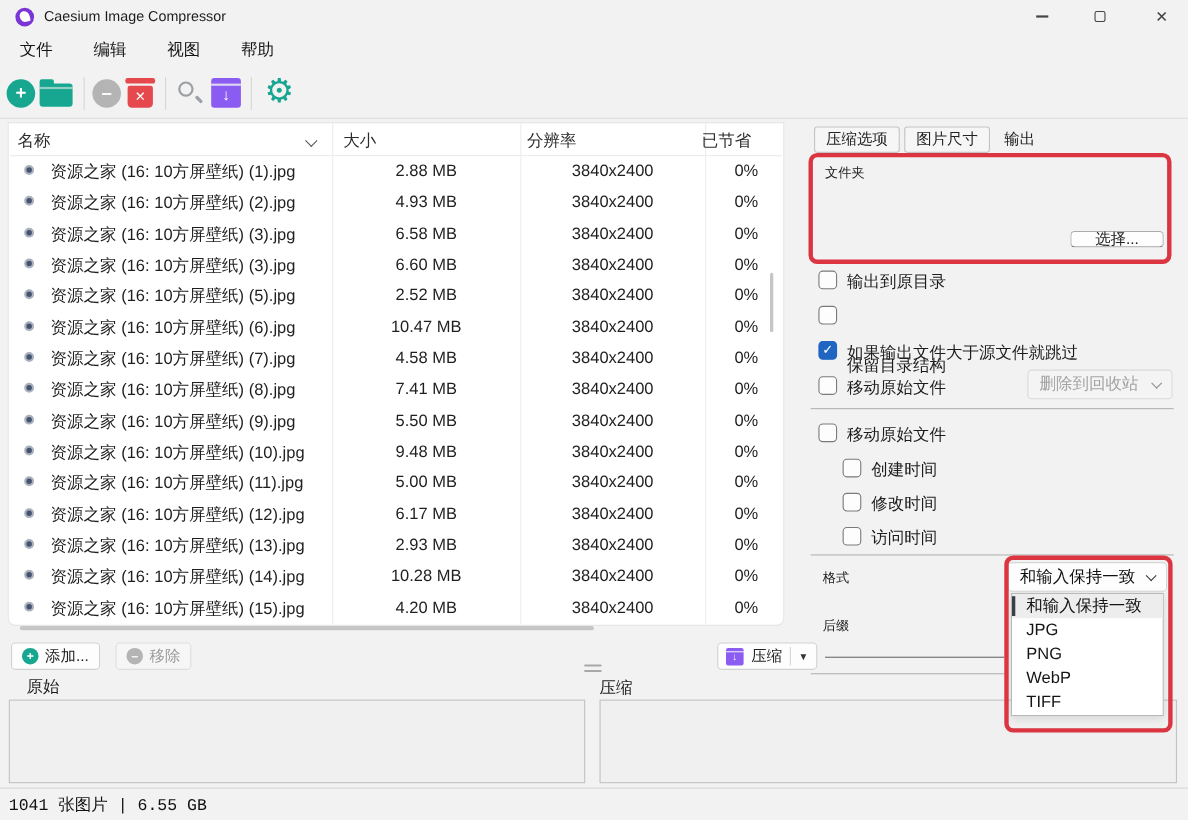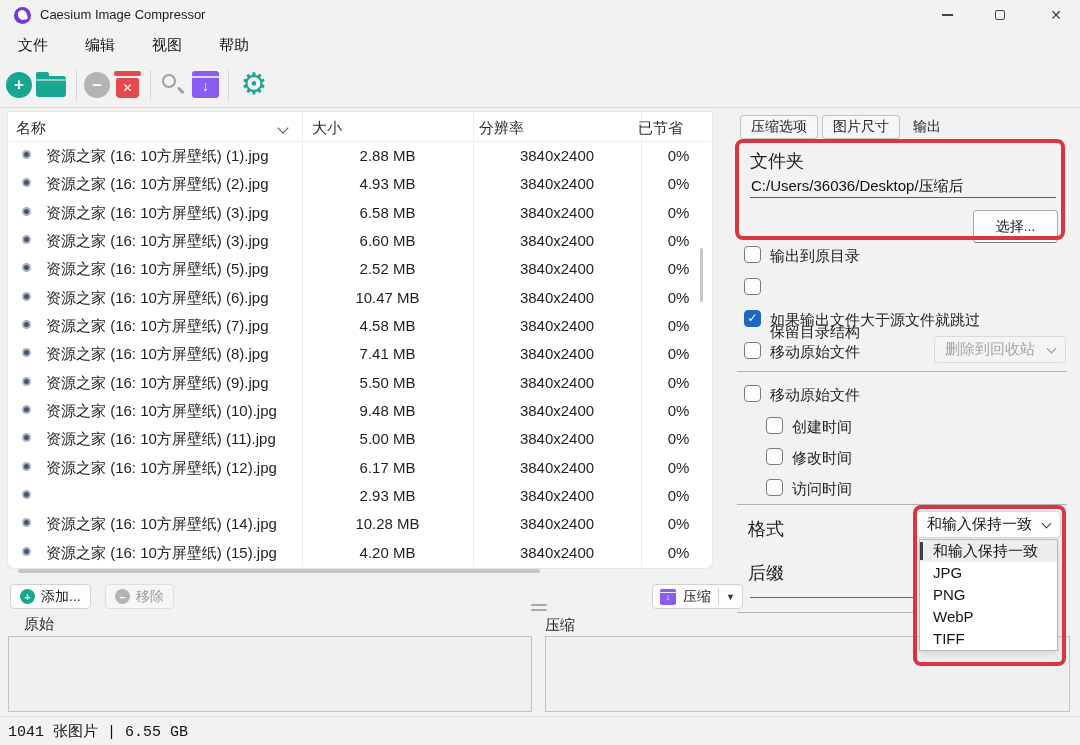--- a/index.html
+++ b/index.html
@@ -90,25 +90,25 @@
 
   
   .tab { top:115px; height:24px; display:flex; align-items:center; padding:0 10px; font-size:14px; color:#222;
          border:1px solid #c4c4c4; border-radius:3px; background:#f6f6f6; }
   .tab-0 { left:740px; } .tab-1 { left:822px; }
   .tab.active { border-color:transparent; background:transparent; }
   .tab-2 { left:902px; }
   .annot { border:4px solid #da3540; border-radius:8px; z-index:60; pointer-events:none; }
   .annot-1 { left:735px; top:139px; width:330px; height:101px; }
   .annot-2 { left:913px; top:505px; width:153px; height:161px; }
-  .p-label { font-size:18px; color:#1c1c1c; }
+  .p-label { font-size:12px; color:#1c1c1c; }
   .folder-label { left:750px; top:149px; }
   .path-input { left:750px; top:176px; width:306px; height:22px; border:none; border-bottom:1.5px solid #5f5f5f;
                 background:transparent; font-size:15px; color:#111; font-family:inherit; padding:0 1px; }
-  .choose-btn { left:973px; top:210px; width:85px; height:33px; background:#fdfdfd; border:1px solid #ababab;
+  .choose-btn { left:973px; top:210px; width:85px; height:15px; background:#fdfdfd; border:1px solid #ababab;
                 border-bottom-color:#7d7d7d; border-radius:4px; font-size:14px; color:#222;
                 display:flex; align-items:center; justify-content:center; }
   .cb { width:17px; height:17px; border:1.5px solid #7a7a7a; border-radius:4px; background:#fdfdfd; }
   .cb.checked { border-color:#1f65c2; background:#1f65c2; color:#fff; font-size:12px; line-height:15px; text-align:center; }
   .cb-label { font-size:15px; color:#1c1c1c; white-space:nowrap; }
   .cbx { left:744px; } .cbx-sub { left:766px; }
   .lblx { left:770px; } .lblx-sub { left:792px; }
   .row1 { top:246px; } .row2 { top:278px; } .row3 { top:310px; } .row4 { top:342px; }
   .rowt { top:385px; } .rowt1 { top:417px; } .rowt2 { top:448px; } .rowt3 { top:479px; }
   .lrow1 { top:247px; } .lrow2 { top:279px;margin-top:44px; } .lrow3 { top:311px; } .lrow4 { top:343px; }
@@ -270,20 +270,21 @@
       </div>
       <div class="trow">
         <span class="ficon"></span>
         <span class="cell name">资源之家 (16: 10方屏壁纸) (12).jpg</span>
         <span class="cell size">6.17 MB</span>
         <span class="cell res">3840x2400</span>
         <span class="cell saved">0%</span>
       </div>
       <div class="trow">
         <span class="ficon"></span>
+        <span class="cell name">资源之家 (16: 10方屏壁纸) (13).jpg</span>
         <span class="cell size">2.93 MB</span>
         <span class="cell res">3840x2400</span>
         <span class="cell saved">0%</span>
       </div>
       <div class="trow">
         <span class="ficon"></span>
         <span class="cell name">资源之家 (16: 10方屏壁纸) (14).jpg</span>
         <span class="cell size">10.28 MB</span>
         <span class="cell res">3840x2400</span>
         <span class="cell saved">0%</span>
@@ -324,21 +325,20 @@
   <div class="abs preview preview-2"></div>
 
   <div class="abs status-line"></div>
   <div class="abs status-text">1041 张图片 | 6.55 GB</div>
 
   <div class="abs tab tab-0">压缩选项</div>
   <div class="abs tab tab-1">图片尺寸</div>
   <div class="abs tab tab-2 active">输出</div>
 
   <div class="abs p-label folder-label">文件夹</div>
-  <input class="abs path-input" value="C:/Users/36036/Desktop/压缩后" style="">
   <div class="abs choose-btn">选择...</div>
 
   <div class="abs cb cbx row1"></div>
   <div class="abs cb-label lblx lrow1">输出到原目录</div>
   <div class="abs cb cbx row2"></div>
   <div class="abs cb-label lblx lrow2">保留目录结构</div>
   <div class="abs cb cbx row3 checked">✓</div>
   <div class="abs cb-label lblx lrow3">如果输出文件大于源文件就跳过</div>
   <div class="abs cb cbx row4"></div>
   <div class="abs cb-label lblx lrow4">移动原始文件</div>

